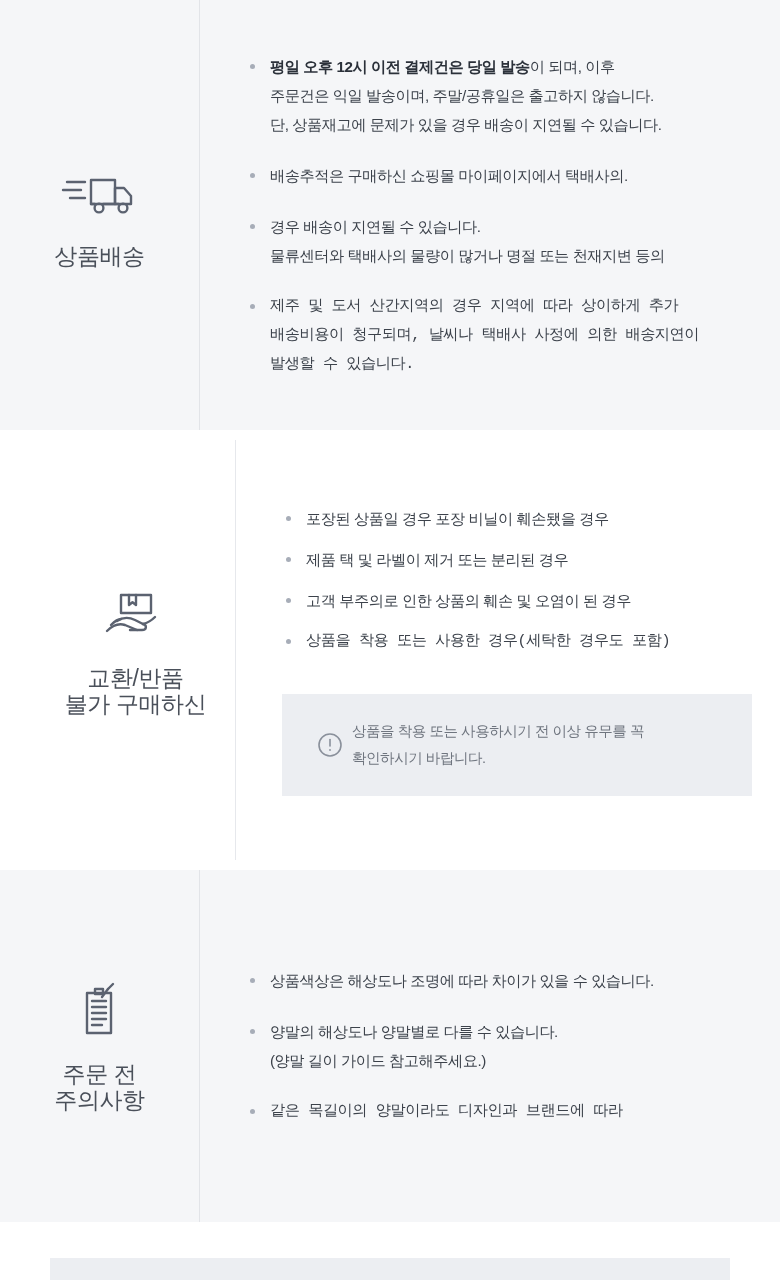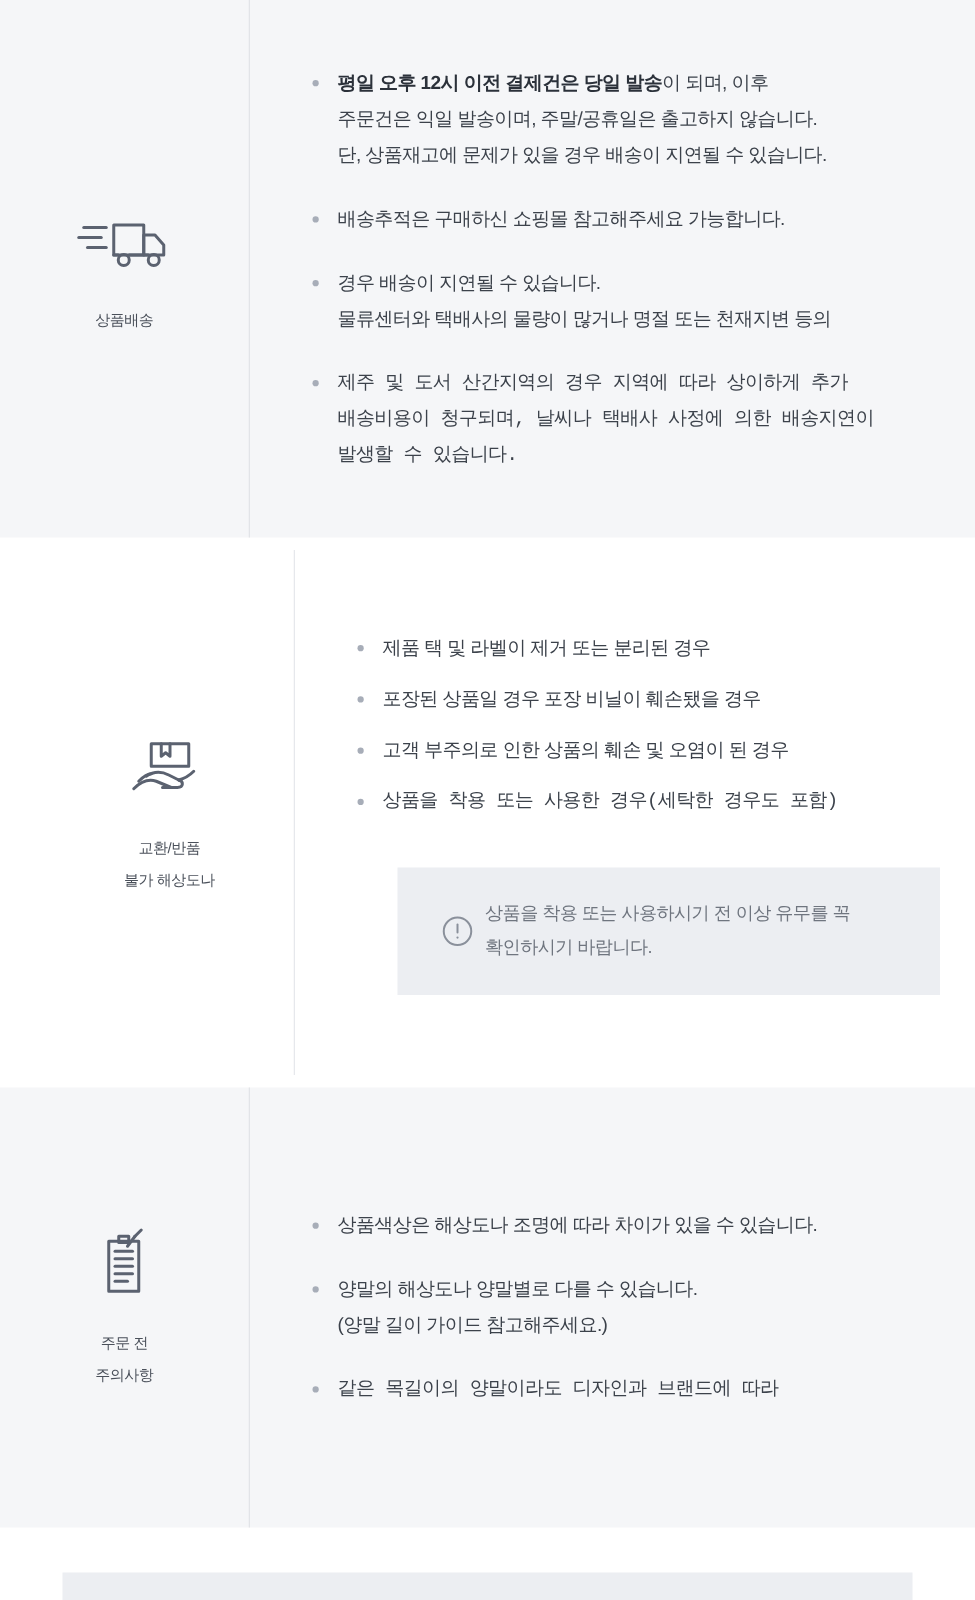--- a/index.html
+++ b/index.html
@@ -53,21 +53,21 @@
 
   .icon-box {
     width: 78px;
     height: 66px;
     display: flex;
     align-items: center;
     justify-content: center;
     margin-bottom: 16px;
   }
   .icon-label {
-    font-size: 12px;
+    font-size: 23px;
     line-height: 26px;
     color: #4a505a;
     text-align: center;
     letter-spacing: -0.4px;
     font-weight: 400;
   }
 
   .content-col {
     flex: 1 1 auto;
     box-sizing: border-box;
@@ -118,21 +118,20 @@
   }
 
   
   .notice {
     margin-top: 26px;
     background: #eceef2;
     display: flex;
     align-items: center;
     padding: 24px 26px;
     box-sizing: border-box;
-    margin-left: 36px;
   }
   .notice-icon {
     flex: 0 0 44px;
     width: 44px;
     display: flex;
     align-items: center;
     justify-content: center;
   }
   .notice-text {
     font-size: 14.5px;
@@ -183,21 +182,21 @@
       <div class="icon-label">상품배송</div>
     </div>
     <div class="content-col">
       <ul class="bullets">
         <li>
           <span class="subline"><span class="strong">평일 오후 12시 이전 결제건은 당일 발송</span><span>이 되며, 이후</span></span>
           <span class="subline">주문건은 익일 발송이며, 주말/공휴일은 출고하지 않습니다.</span>
           <span class="subline">단, 상품재고에 문제가 있을 경우 배송이 지연될 수 있습니다.</span>
         </li>
         <li>
-          <span class="subline">배송추적은 구매하신 쇼핑몰 참고해주세요 가능합니다.</span>
+          <span class="subline">배송추적은 구매하신 쇼핑몰 마이페이지에서 택배사의.</span>
         </li>
         <li>
           <span class="subline">경우 배송이 지연될 수 있습니다.</span>
           <span class="subline">물류센터와 택배사의 물량이 많거나 명절 또는 천재지변 등의</span>
         </li>
         <li>
           <span class="subline">제주 및 도서 산간지역의 경우 지역에 따라 상이하게 추가</span>
           <span class="subline">배송비용이 청구되며, 날씨나 택배사 사정에 의한 배송지연이</span>
           <span class="subline">발생할 수 있습니다.</span>
         </li>
@@ -215,27 +214,27 @@
           <path d="M39 10 V20 L35.5 17.2 L32 20 V10"></path>
           <path d="M20 36 C26 32 32 32 38 35 L46 39"></path>
           <path d="M46 39 C50 40 50 45 45 45 H33"></path>
           <path d="M58 32 C54 36 50 38 46 39"></path>
           <path d="M14 40 C18 36 22 34 24 34"></path>
           <path d="M10 46 C16 40 22 38 28 40 L40 45"></path>
         </svg>
       </div>
       <div class="icon-label">
         <span>교환/반품</span><br>
-        <span>불가 해상도나</span>
+        <span>불가 구매하신</span>
       </div>
     </div>
     <div class="content-col">
       <ul class="bullets tight">
+        <li><span>포장된 상품일 경우 포장 비닐이 훼손됐을 경우</span></li>
         <li><span>제품 택 및 라벨이 제거 또는 분리된 경우</span></li>
-        <li><span>포장된 상품일 경우 포장 비닐이 훼손됐을 경우</span></li>
         <li><span>고객 부주의로 인한 상품의 훼손 및 오염이 된 경우</span></li>
         <li><span>상품을 착용 또는 사용한 경우(세탁한 경우도 포함)</span></li>
       </ul>
       <div class="notice">
         <div class="notice-icon">
           <svg width="30" height="30" viewBox="0 0 30 30" fill="none" stroke="#8a909b" stroke-width="1.6" stroke-linecap="round">
             <circle cx="15" cy="15" r="11"></circle>
             <path d="M15 9.5 V16"></path>
             <circle cx="15" cy="20" r="0.9" fill="#8a909b" stroke="none"></circle>
           </svg>

